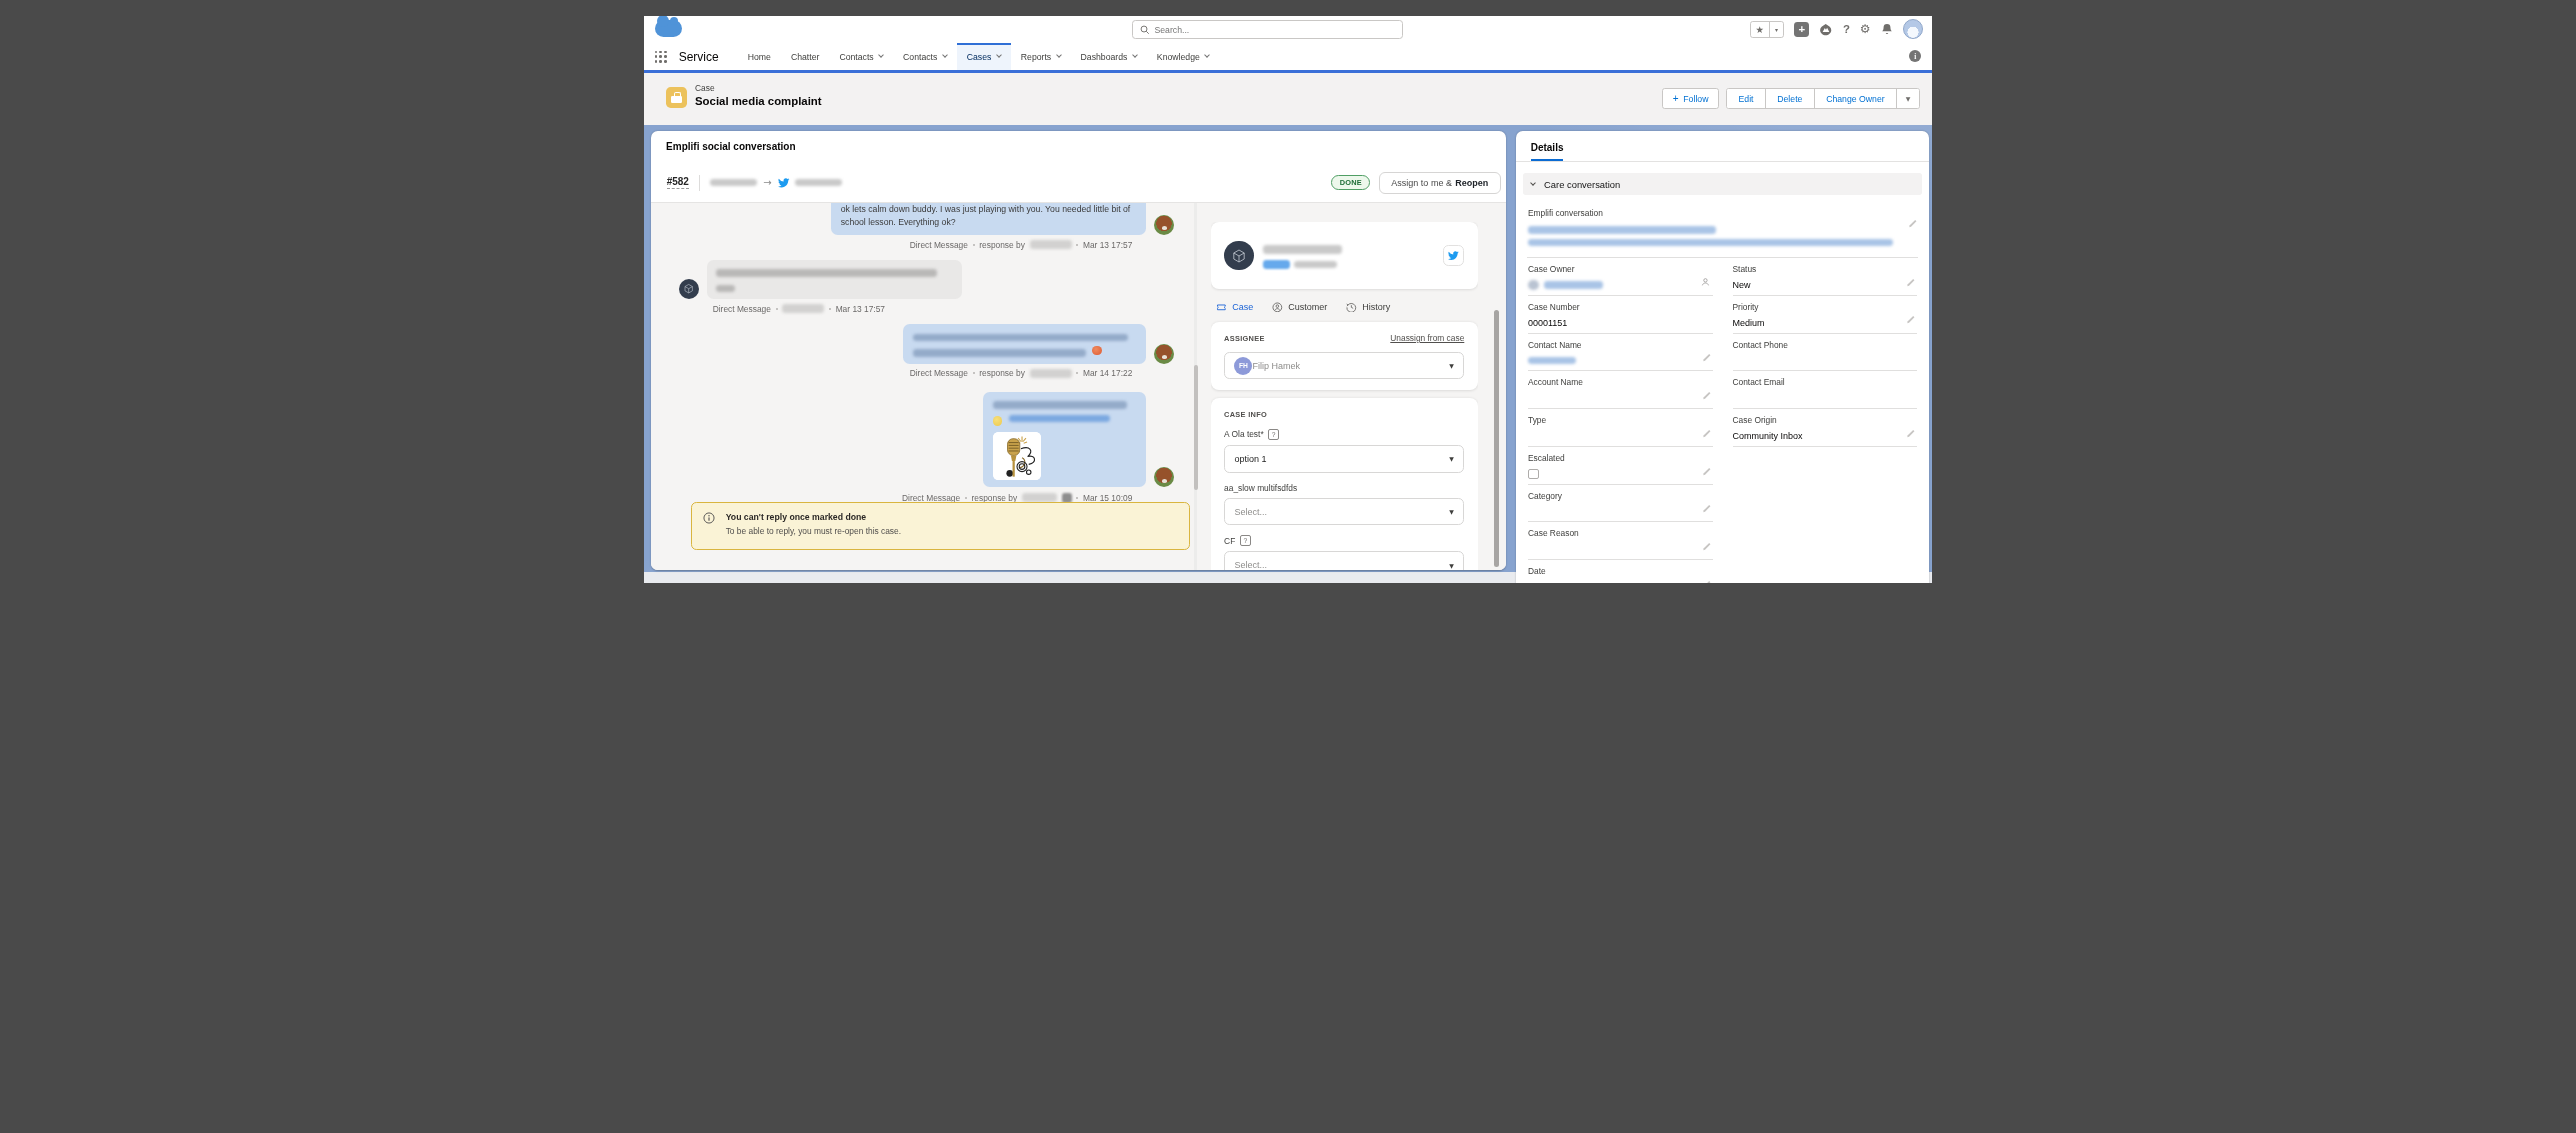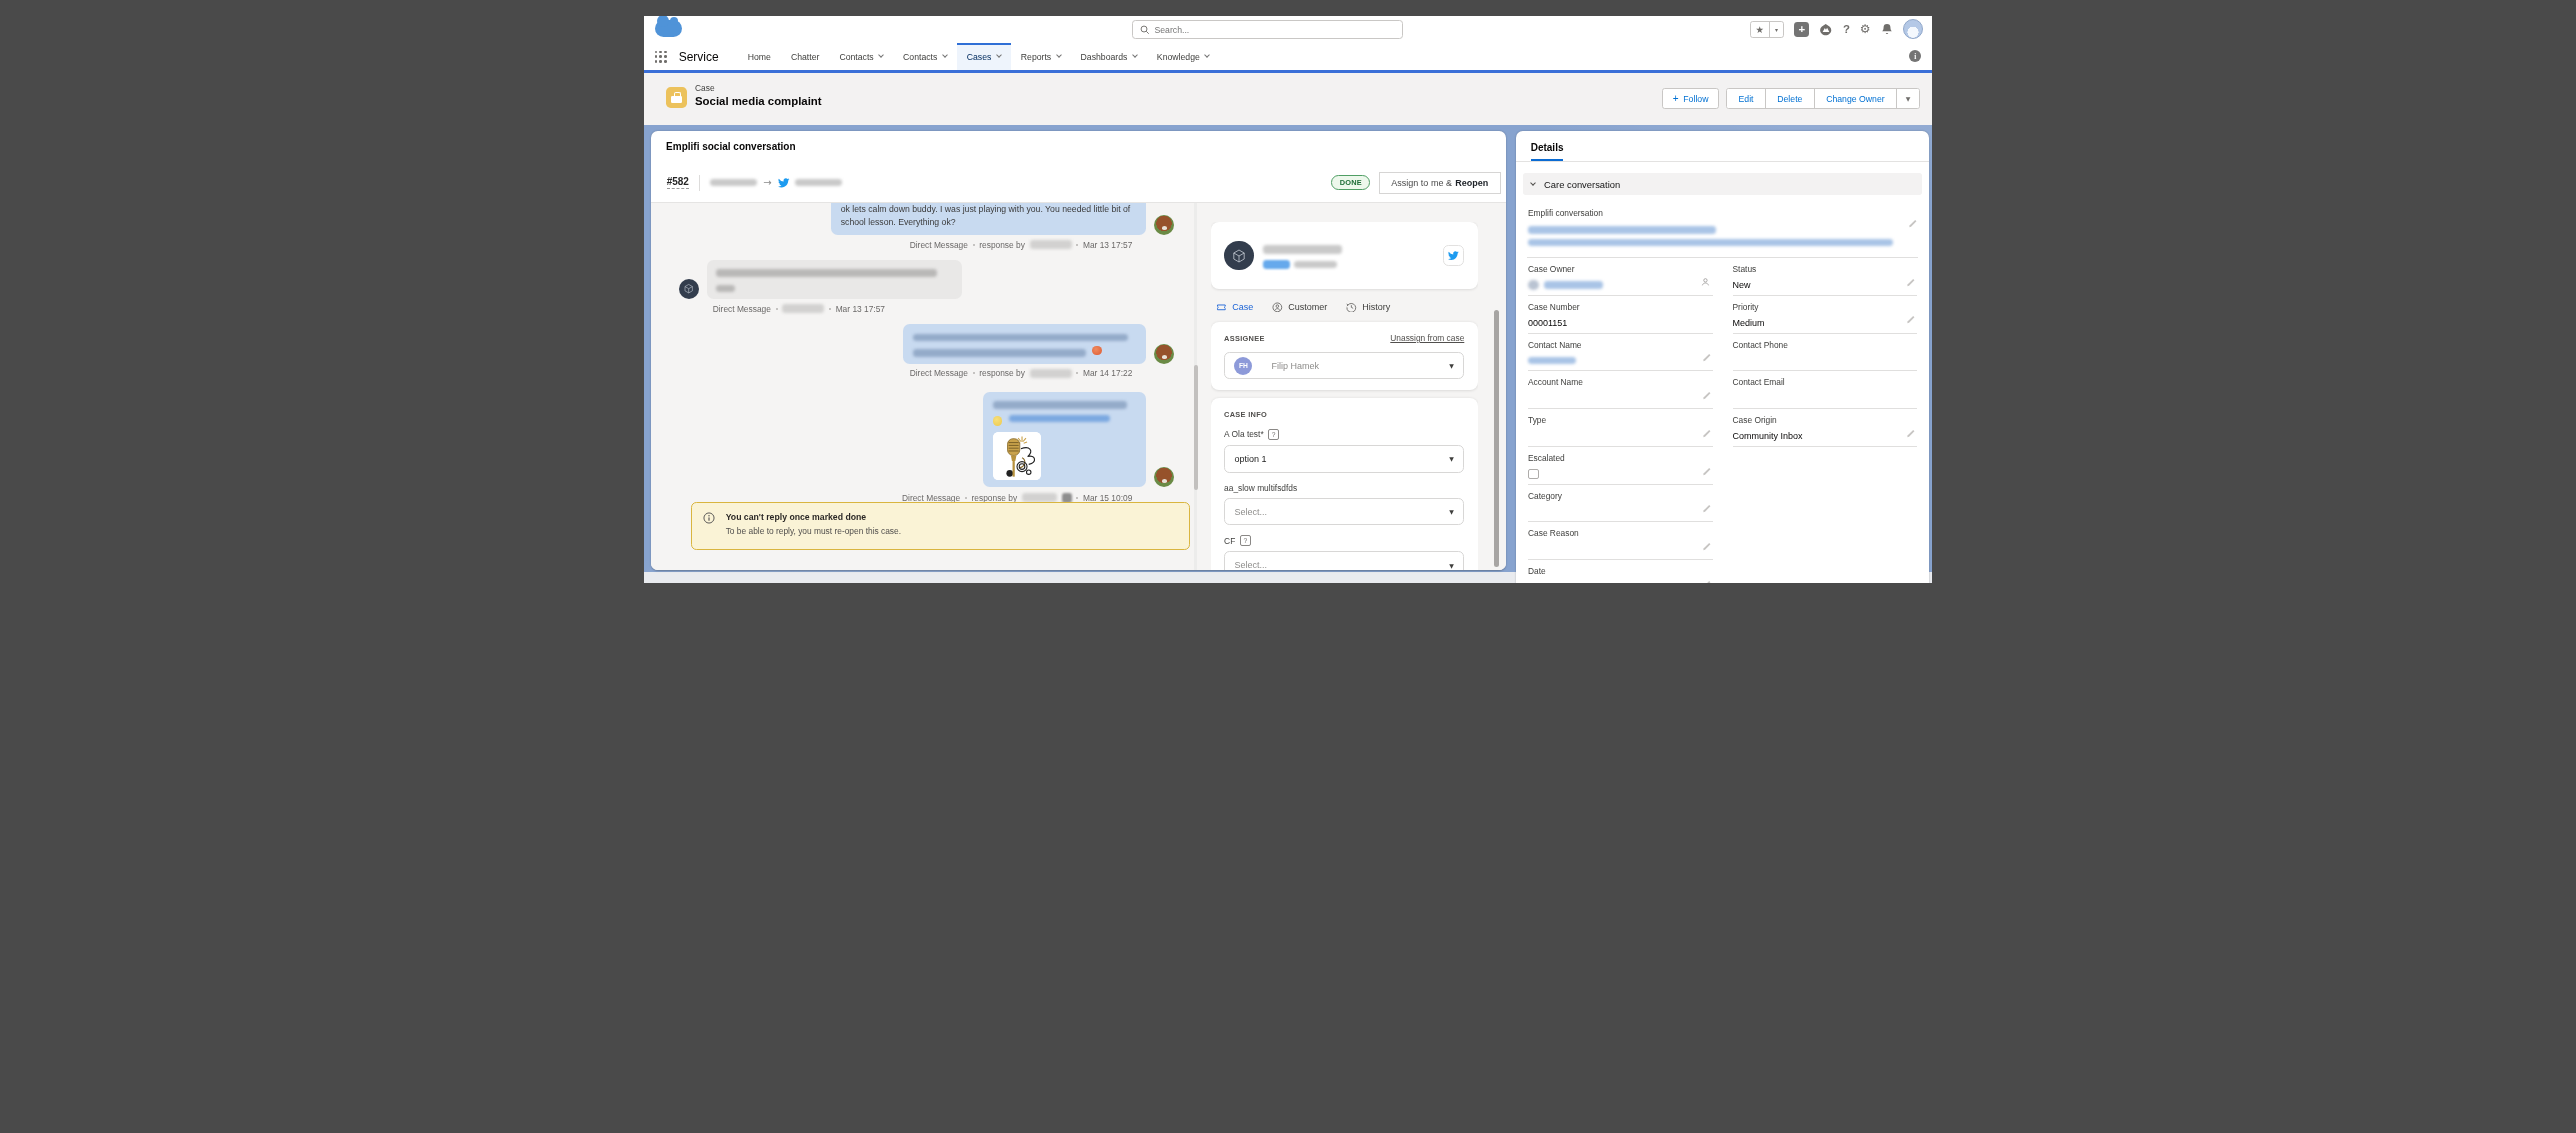--- a/index.html
+++ b/index.html
@@ -68,21 +68,21 @@
   .conv-card{left:6.7px;top:6px;width:855px;height:439px;overflow:hidden}
   .conv-title{position:absolute;left:15.4px;top:10px;font-size:10px;font-weight:bold;color:#080707}
   .conv-head{position:absolute;top:32px;left:0;right:0;height:40px;border-bottom:0.7px solid #e5e4e3;
     display:flex;align-items:center;padding:0 5px 0 16px}
   .conv-num{font-size:10px;font-weight:bold;color:#262626;border-bottom:0.7px dashed #9a9a9a;padding-bottom:1.3px}
   .vdiv{width:0.7px;height:16px;background:#dddcdb;margin:0 10px}
   .arrow{color:#8a8a8a;font-size:10px;margin:0 6.7px;font-family:"DejaVu Sans",sans-serif}
   .head-right{margin-left:auto;display:flex;align-items:center;gap:8.7px}
   .badge-done{border:0.7px solid #4f9e64;background:#edf8ec;color:#1e6d37;font-weight:bold;font-size:7.4px;
     border-radius:7.4px;padding:2px 7.4px;letter-spacing:0.2px}
-  .assign-btn{border:0.7px solid #d6d5d4;border-radius:0;background:#fff;height:22px;padding:0 11.4px;
+  .assign-btn{border:0.7px solid #d6d5d4;border-radius:6px;background:#fff;height:22px;padding:0 11.4px;
     font-size:9px;color:#4a4a4a;display:flex;align-items:center;gap:3.4px;cursor:pointer}
   .assign-btn b{color:#20242a}
   .conv-body{position:absolute;top:72px;left:0;right:0;bottom:0;background:#f5f4f3;overflow:hidden}
 
   
   .chat{position:absolute;left:0;top:0;width:541px;height:299px;overflow:hidden;padding:0 17.4px 0 24px}
   .msg{display:flex;align-items:flex-end;gap:8px}
   .msg.out{justify-content:flex-end}
   .msg.in{justify-content:flex-start;padding-left:4px}
   .bubble{border-radius:6.7px;padding:6.7px 9.4px;font-size:8.7px;line-height:12.7px;color:#3b3b3b}
@@ -130,21 +130,21 @@
   .tw-btn{margin-left:auto;width:21px;height:21px;border:0.7px solid #e2e1e0;border-radius:5.4px;background:#fff;
     display:flex;align-items:center;justify-content:center;cursor:pointer}
   .tabs{display:flex;gap:19px;align-items:center;margin:12.7px 5.4px 10px;font-size:9px}
   .tab{display:flex;align-items:center;gap:5.4px;color:#3e3e3c;cursor:pointer}
   .tab.active{color:#1b63d6}
   .acard{padding:10.7px 13.4px;margin-top:1.3px}
   .hrow{display:flex;justify-content:space-between;align-items:center;margin-bottom:8.7px}
   .h-label{font-size:7.4px;font-weight:bold;color:#514f4d;letter-spacing:0.3px}
   .link-unassign{font-size:8.4px;color:#514f4d;text-decoration:underline;cursor:pointer}
   .select{height:27.5px;border:0.7px solid #d8d7d6;border-radius:5.4px;background:#fff;display:flex;align-items:center;
-    padding:0 9.4px;gap:19px;font-size:9px;cursor:pointer}
+    padding:0 9.4px;gap:0;font-size:9px;cursor:pointer}
   .select .caret{margin-left:auto;color:#3e3e3c;font-size:6px;font-family:"DejaVu Sans",sans-serif}
   .select .ph{color:#8e8d8b}
   .select .val{color:#1d1d1d}
   .fh-av{width:18px;height:18px;border-radius:50%;background:#8d9ad9;color:#fff;font-size:6.7px;font-weight:bold;
     display:flex;align-items:center;justify-content:center}
   .cicard{padding:12px 13.4px 6.7px;margin-top:8px}
   .ci-head{font-size:7.4px;font-weight:bold;color:#514f4d;letter-spacing:0.3px;margin-bottom:4px}
   .f-label{font-size:8.4px;color:#3e3e3c;display:flex;align-items:center;gap:4.7px;margin:10px 0 5.4px}
   .help{width:10.7px;height:10.7px;border:0.7px solid #8a8886;border-radius:2px;font-size:6.7px;color:#6b6967;
     display:flex;align-items:center;justify-content:center}

